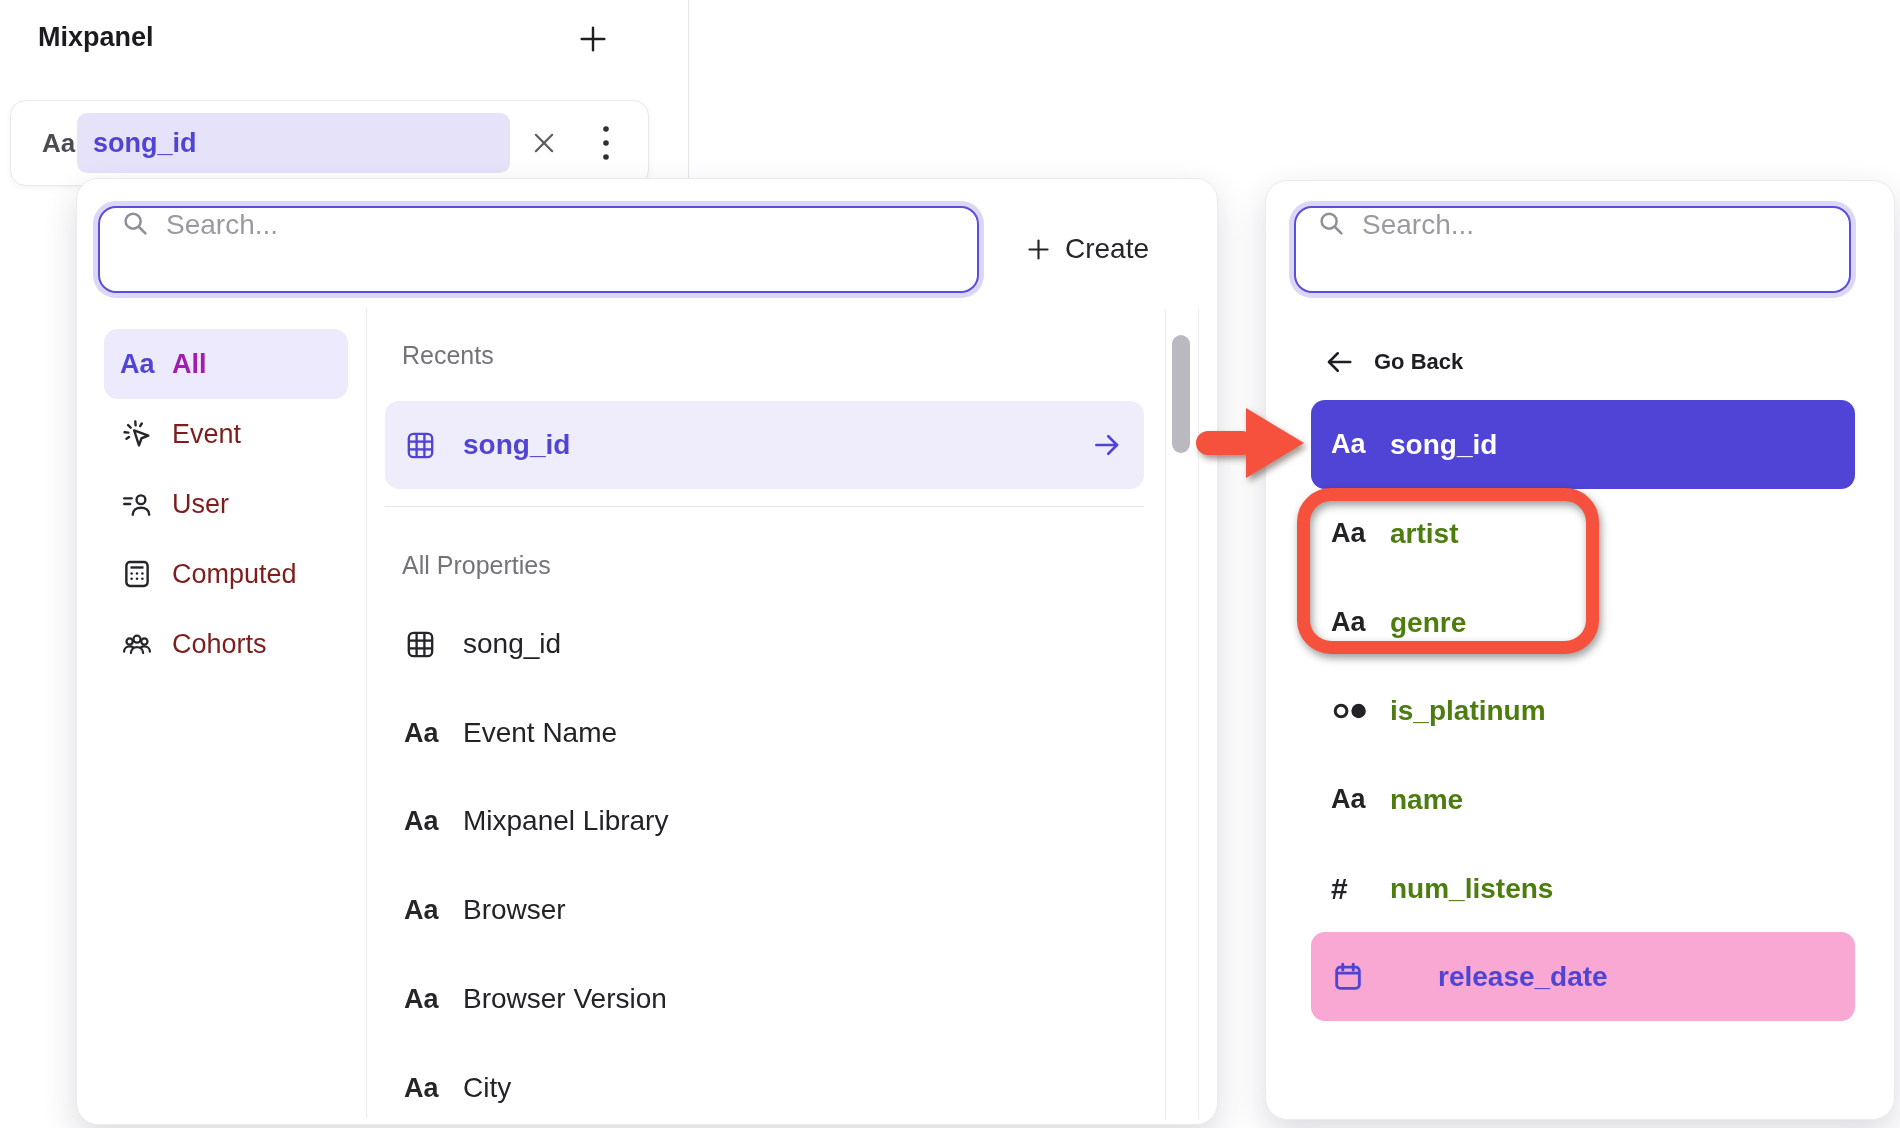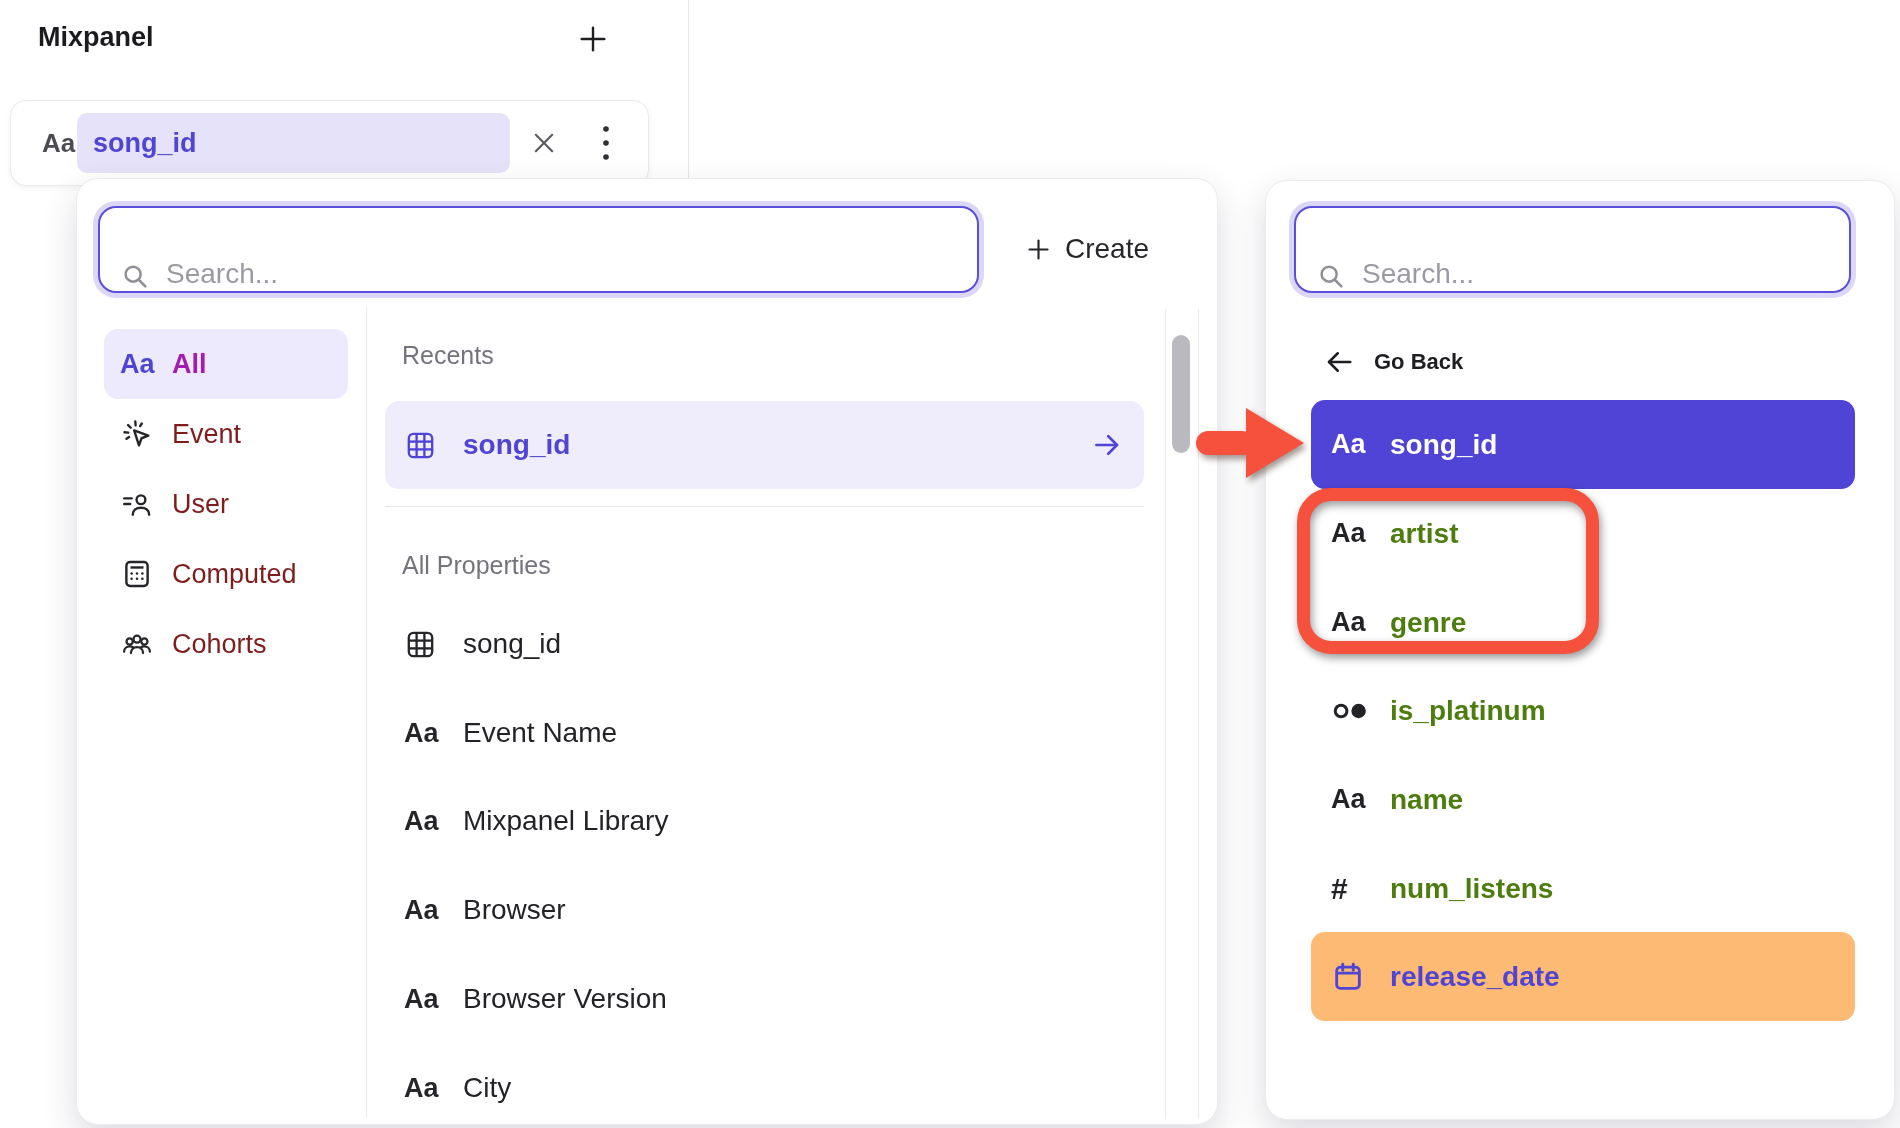--- a/index.html
+++ b/index.html
@@ -13,21 +13,21 @@
   .aa-gray{position:absolute;left:31px;top:50%;transform:translateY(-50%);font-size:26px;font-weight:700;color:#4b4b52;}
   .chip{position:absolute;left:66px;top:12px;width:433px;height:60px;background:#e5e2fa;border-radius:10px;display:flex;align-items:center;cursor:pointer;}
   .chip span{margin-left:16px;font-size:27px;font-weight:700;color:#5044d4;}
   .xbtn{position:absolute;left:516px;top:50%;transform:translateY(-50%);width:34px;height:34px;display:flex;align-items:center;justify-content:center;cursor:pointer;}
   .kebab{position:absolute;left:583px;top:50%;transform:translateY(-50%);width:24px;height:40px;display:flex;align-items:center;justify-content:center;cursor:pointer;}
   
   .panel{position:absolute;background:#fff;border:1px solid #ebebef;border-radius:22px;box-shadow:0 14px 34px rgba(35,35,70,0.16);}
   .left-panel{left:76px;top:178px;width:1140px;height:945px;}
   .right-panel{left:1265px;top:180px;width:628px;height:938px;}
   
-  .searchwrap{position:absolute;background:#fff;border:2px solid #5a4edd;border-radius:18px;box-shadow:0 0 0 5px #dcd7f6;box-sizing:border-box;display:flex;align-items:flex-end;padding-left:20px;}
+  .searchwrap{position:absolute;background:#fff;border:2px solid #5a4edd;border-radius:18px;box-shadow:0 0 0 5px #dcd7f6;box-sizing:border-box;display:flex;align-items:flex-start;padding-left:20px;}
   .searchwrap input{border:none;outline:none;font-family:inherit;font-size:28px;color:#222;width:75%;margin-left:14px;background:transparent;}
   .searchwrap input::placeholder{color:#9a9aa2;}
   .ls{left:21px;top:27px;width:881px;height:87px;}
   .rs{left:28px;top:25px;width:557px;height:87px;}
   .create{position:absolute;left:948px;top:44px;height:52px;display:flex;align-items:center;gap:13px;cursor:pointer;}
   .create span.lbl{font-size:28px;font-weight:500;color:#26262a;}
   
   .cat{position:absolute;left:27px;width:244px;height:70px;border-radius:14px;display:flex;align-items:center;cursor:pointer;}
   .cat .cic{margin-left:16px;width:38px;display:flex;align-items:center;}
   .cat .clab{margin-left:14px;font-size:27px;font-weight:500;color:#7f1d1d;}
@@ -50,21 +50,21 @@
   .scrollthumb{position:absolute;left:6px;top:26px;width:18px;height:118px;background:#b9b9bf;border-radius:10px;cursor:grab;}
   
   .goback{position:absolute;left:58px;top:152px;height:58px;display:flex;align-items:center;gap:20px;cursor:pointer;}
   .goback .glab{font-size:22px;font-weight:600;color:#1d1d22;}
   .row{position:absolute;left:45px;width:544px;height:89px;border-radius:14px;display:flex;align-items:center;cursor:pointer;}
   .row .ric{margin-left:20px;width:40px;display:flex;align-items:center;}
   .row .rlab{margin-left:19px;font-size:28px;font-weight:700;color:#4d7c0f;}
   .row.sel{background:#4f44d5;}
   .row.sel .rlab{color:#fff;font-weight:600;}
   .row.sel .aa{color:#fff;}
-  .row.hi{background:#fdba74;}
+  .row.hi{background:#f9a8d4;gap:48px;}
   .row.hi .rlab{color:#5044d4;font-weight:600;}
   
   .red-arrow{position:absolute;left:1196px;top:406px;filter:drop-shadow(3px 4px 3px rgba(50,25,15,0.45));}
   .red-rect{position:absolute;left:1297px;top:488px;width:302px;height:166px;box-sizing:border-box;border:13px solid #f5513d;border-radius:34px;filter:drop-shadow(2px 4px 4px rgba(0,0,0,0.4));pointer-events:none;}
 </style>
 </head>
 <body>
 
 <div class="stage">
 

